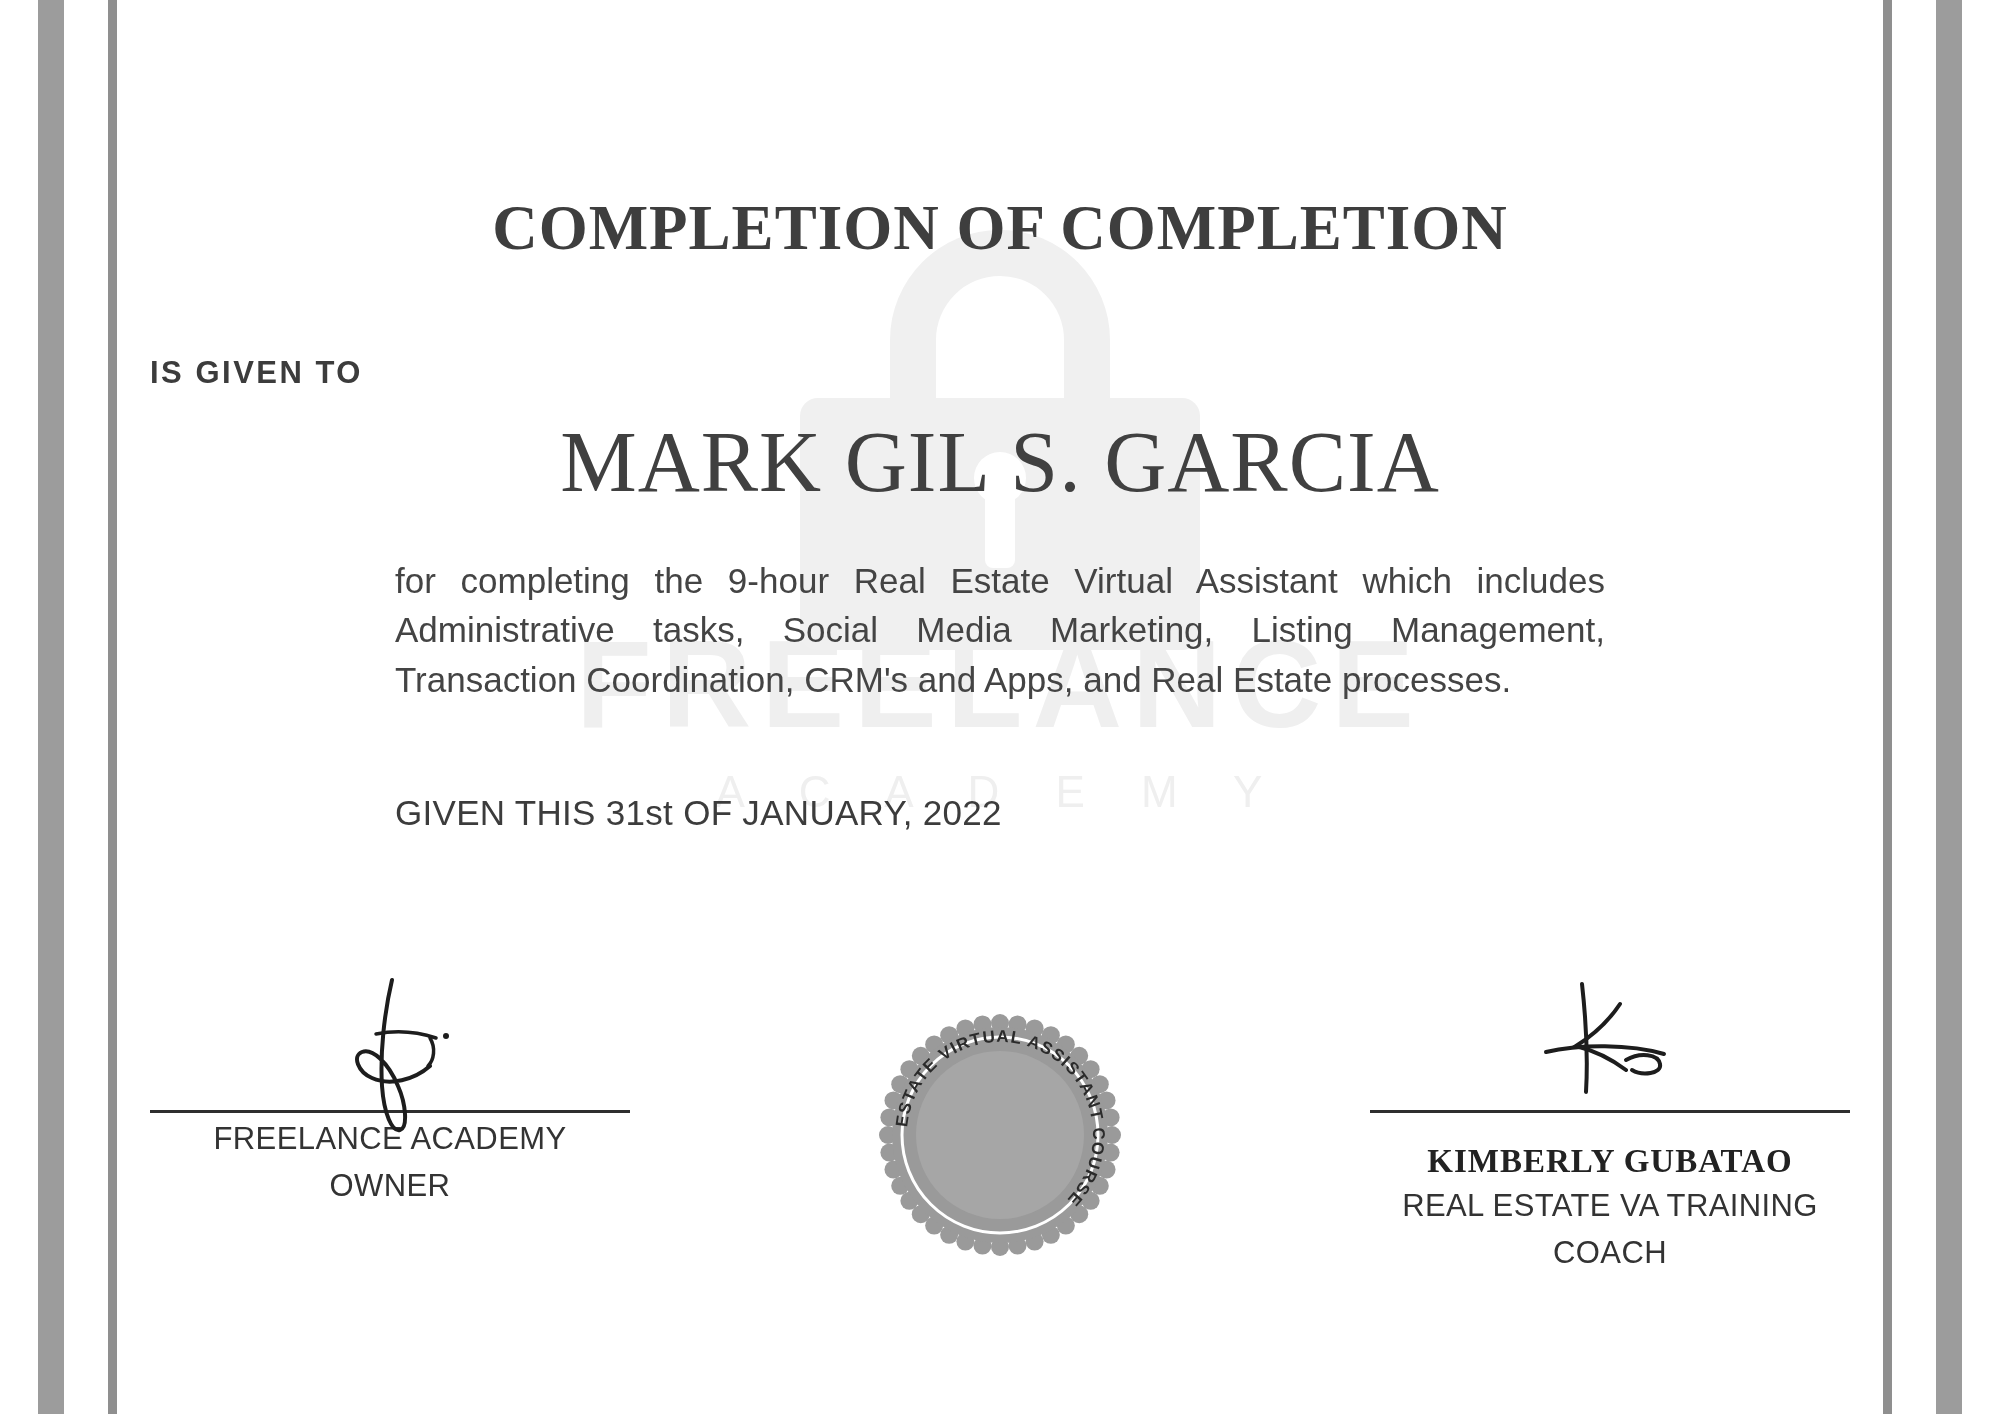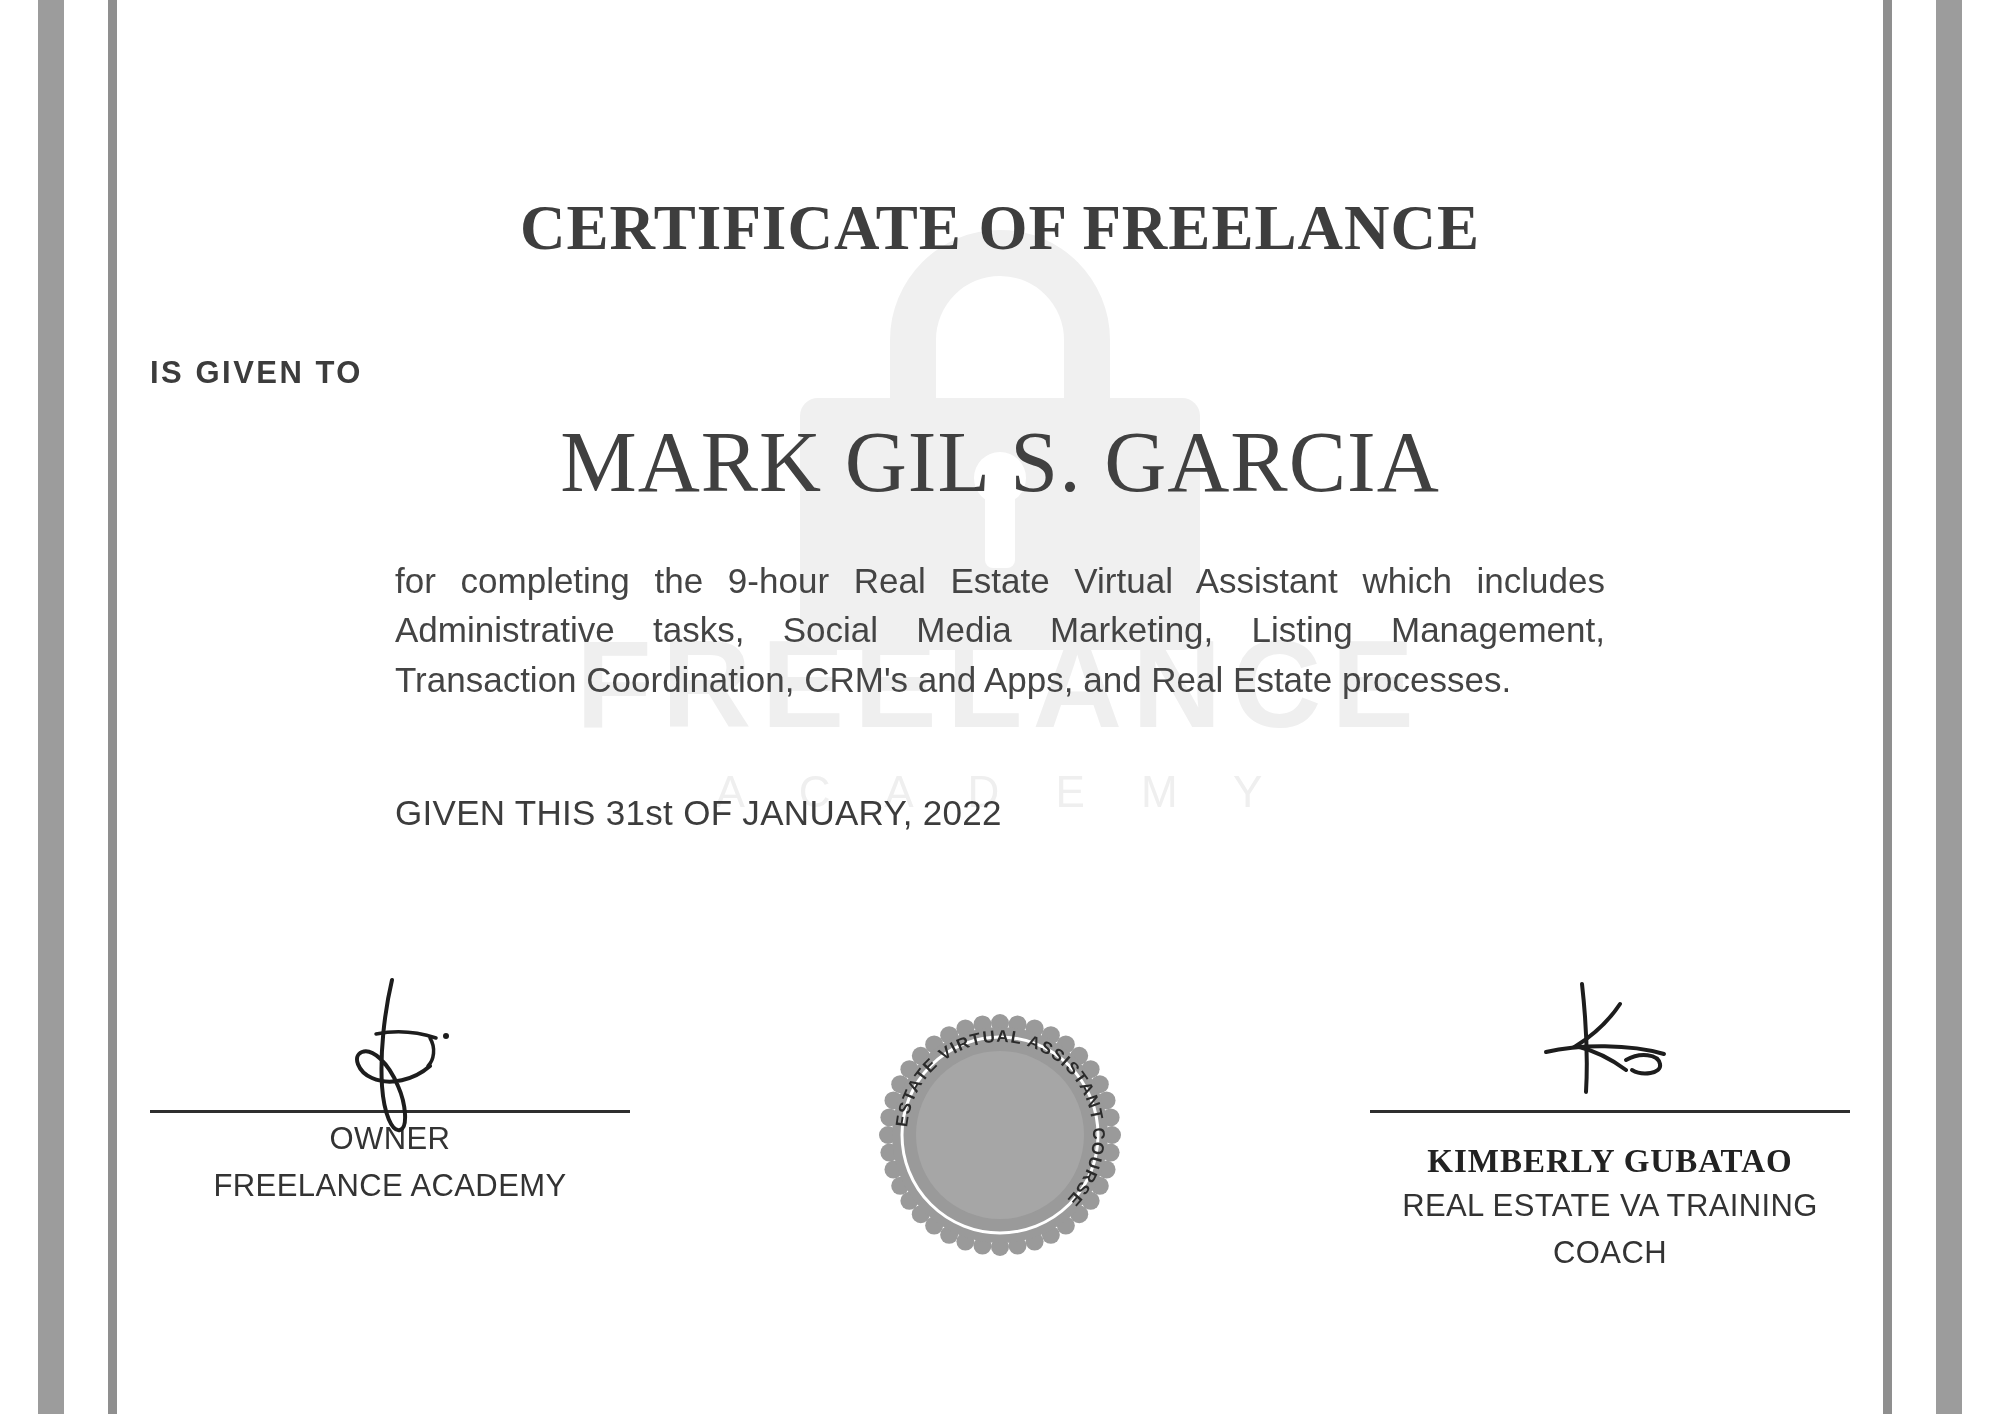--- a/index.html
+++ b/index.html
@@ -242,41 +242,41 @@
       <div class="shackle"></div>
       <div class="body"></div>
       <div class="keyhole"></div>
       <div class="keyhole-stem"></div>
     </div>
     <div class="wm-title">FREELANCE</div>
     <div class="wm-sub">A C A D E M Y</div>
   </div>
 
   <div class="content">
-    <div class="cert-title">CERTIFICATE OF FREELANCE</div>
+    <div class="cert-title">COMPLETION OF COMPLETION</div>
     <div class="given-to">IS GIVEN TO</div>
     <div class="recipient">MARK GIL S. GARCIA</div>
     <div class="body-text">for completing the 9-hour Real Estate Virtual Assistant which includes Administrative tasks, Social Media Marketing, Listing Management, Transaction Coordination, CRM's and Apps, and Real Estate processes.</div>
     <div class="given-date">GIVEN THIS 31st OF JANUARY, 2022</div>
   </div>
 
   <div class="sign-row">
 
     <div class="sign-block">
       <div class="sign-mark">
         <svg width="220" height="170" viewBox="0 0 220 170" fill="none" xmlns="http://www.w3.org/2000/svg">
           <path d="M112 6 C104 40, 100 80, 102 112 C104 140, 112 158, 120 156 C128 154, 126 130, 118 112 C108 88, 92 74, 82 78 C72 82, 78 98, 92 104 C110 112, 134 106, 150 92" stroke="#1d1d1d" stroke-width="4" fill="none" stroke-linecap="round"></path>
           <path d="M96 60 C116 56, 138 58, 156 64" stroke="#1d1d1d" stroke-width="3.5" fill="none" stroke-linecap="round"></path>
           <path d="M150 64 C156 74, 154 86, 148 92" stroke="#1d1d1d" stroke-width="3.5" fill="none" stroke-linecap="round"></path>
           <circle cx="166" cy="62" r="3" fill="#1d1d1d"></circle>
         </svg>
       </div>
       <div class="sign-line"></div>
+      <div class="sign-role">FREELANCE ACADEMY</div>
       <div class="sign-role">OWNER</div>
-      <div class="sign-role">FREELANCE ACADEMY</div>
     </div>
 
     <div class="seal-wrap">
       <div class="seal">
         <svg viewBox="0 0 250 250" width="250" height="250" xmlns="http://www.w3.org/2000/svg">
           <g fill="#9a9a9a">
             <g id="scallops">
                 <circle cx="237.00" cy="125.00" r="9"></circle>
                 <circle cx="235.62" cy="142.52" r="9"></circle>
                 <circle cx="231.52" cy="159.61" r="9"></circle>

